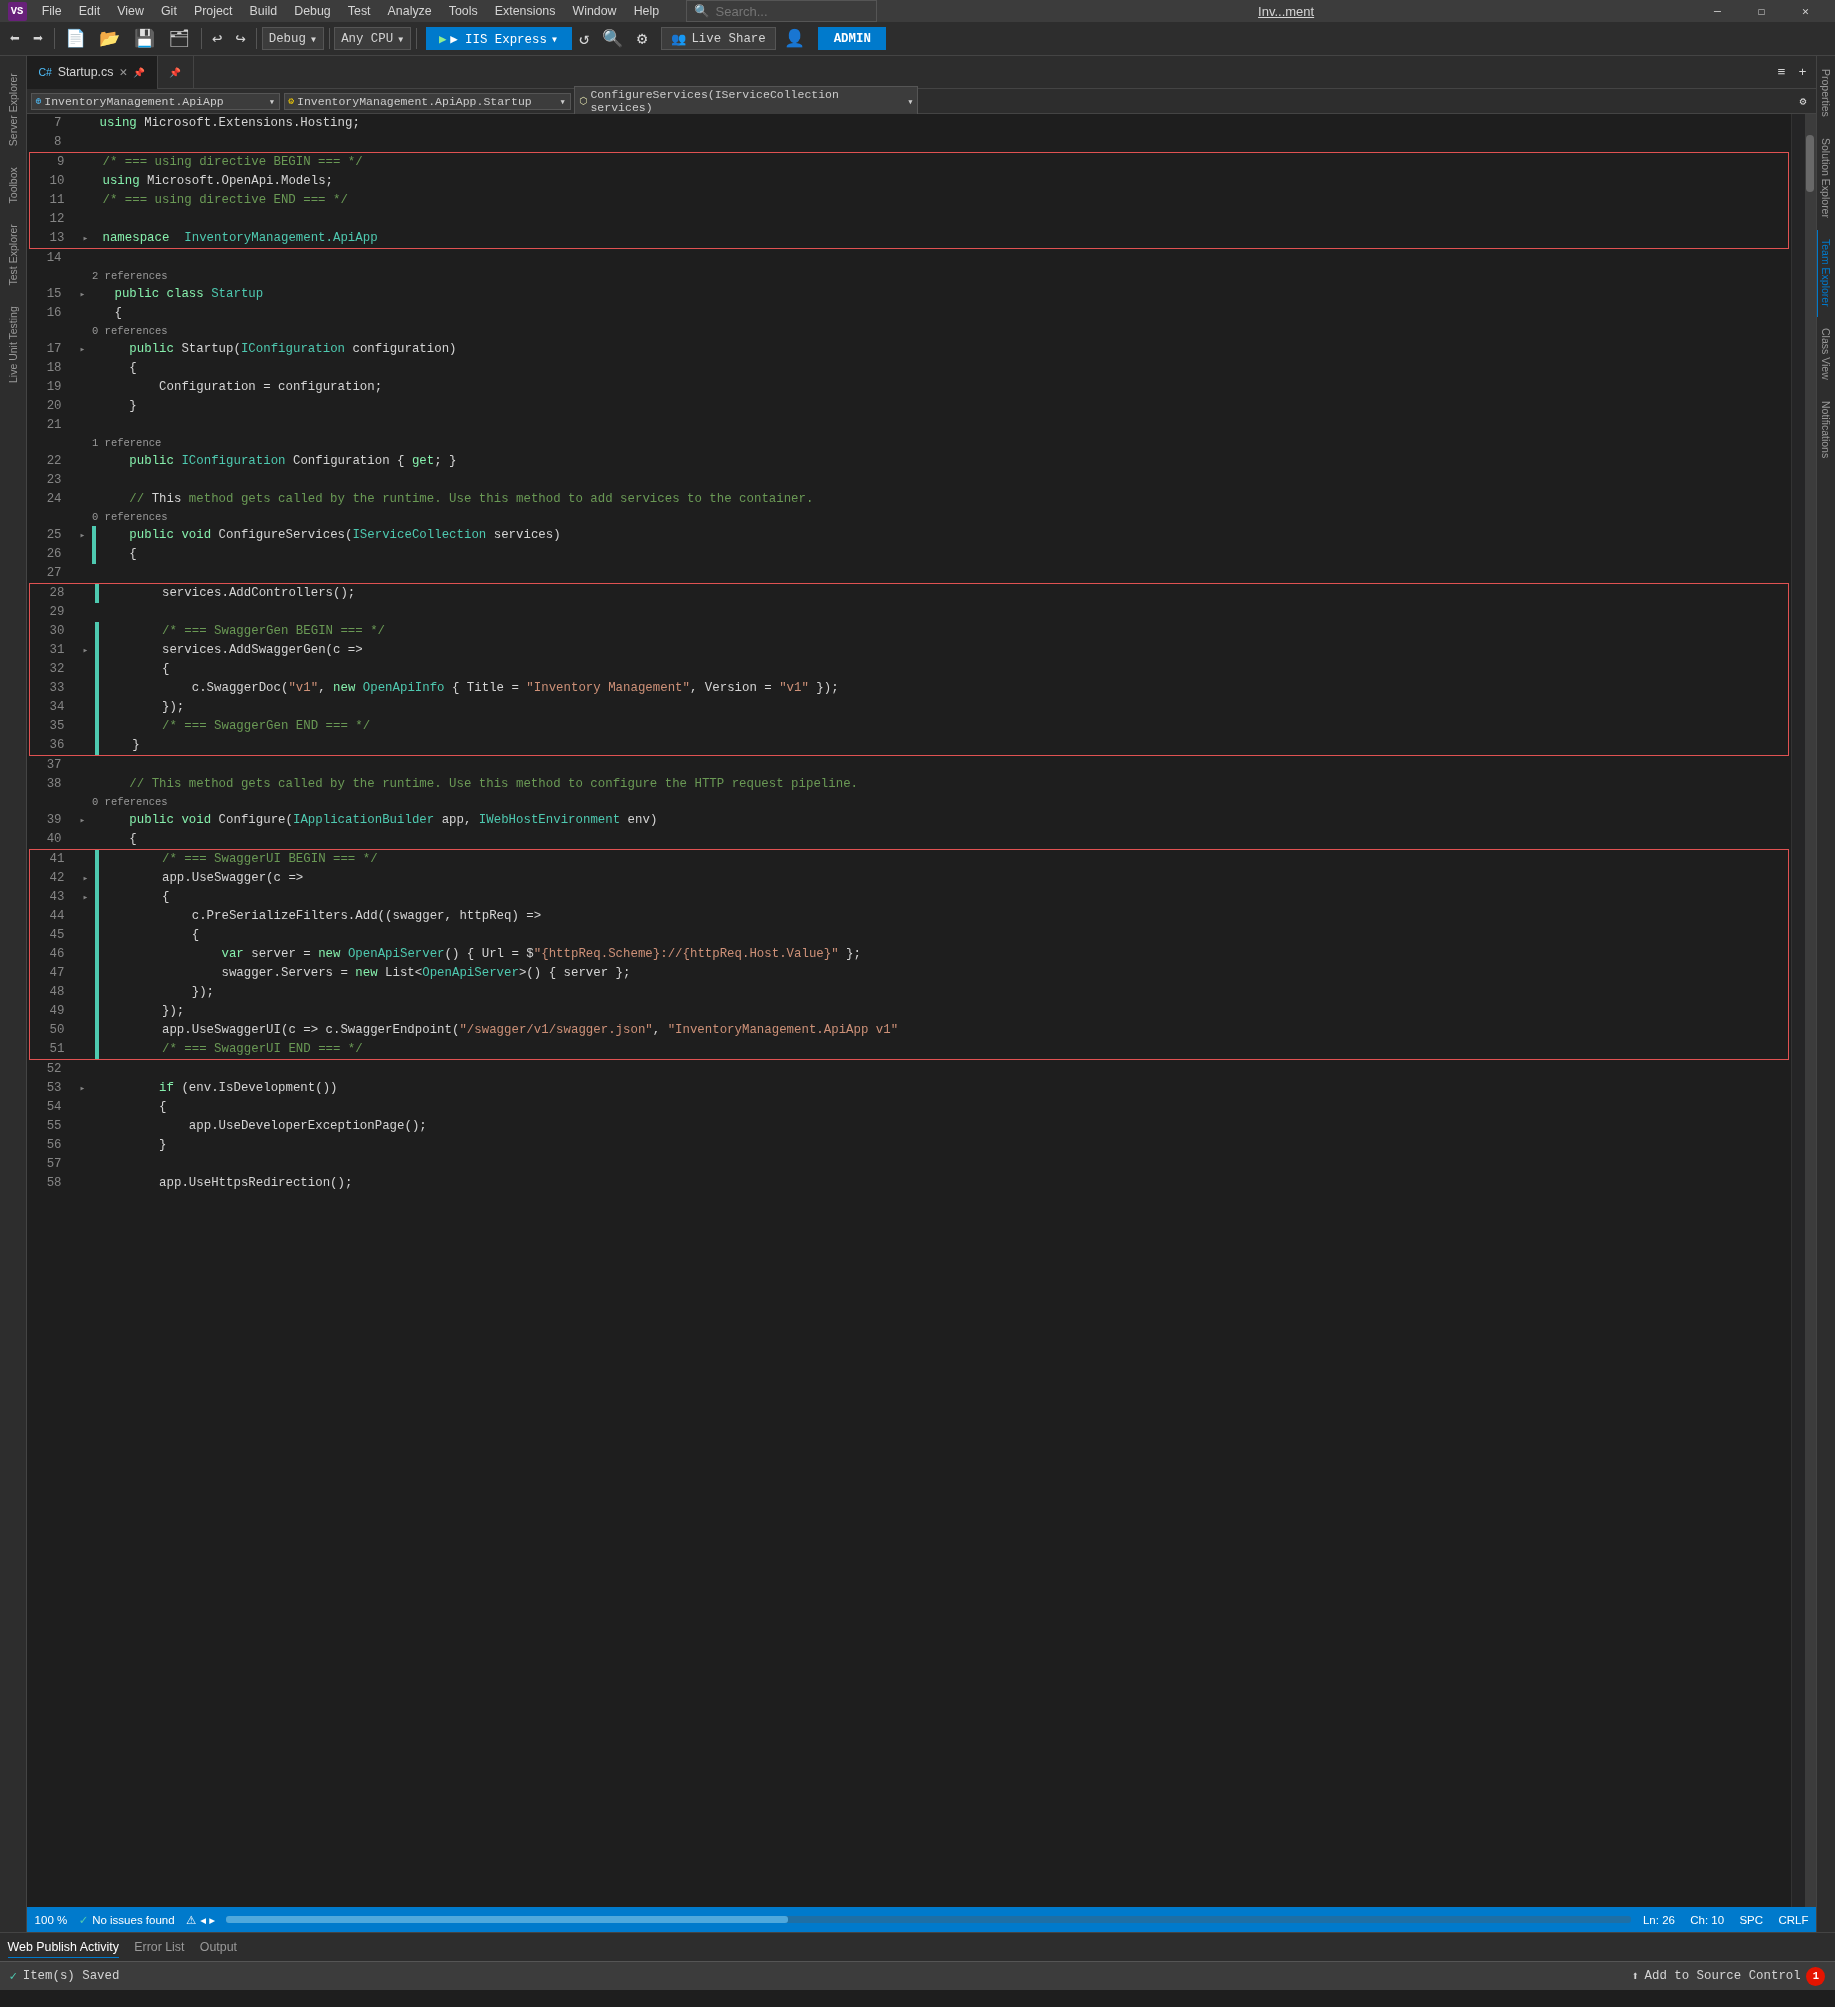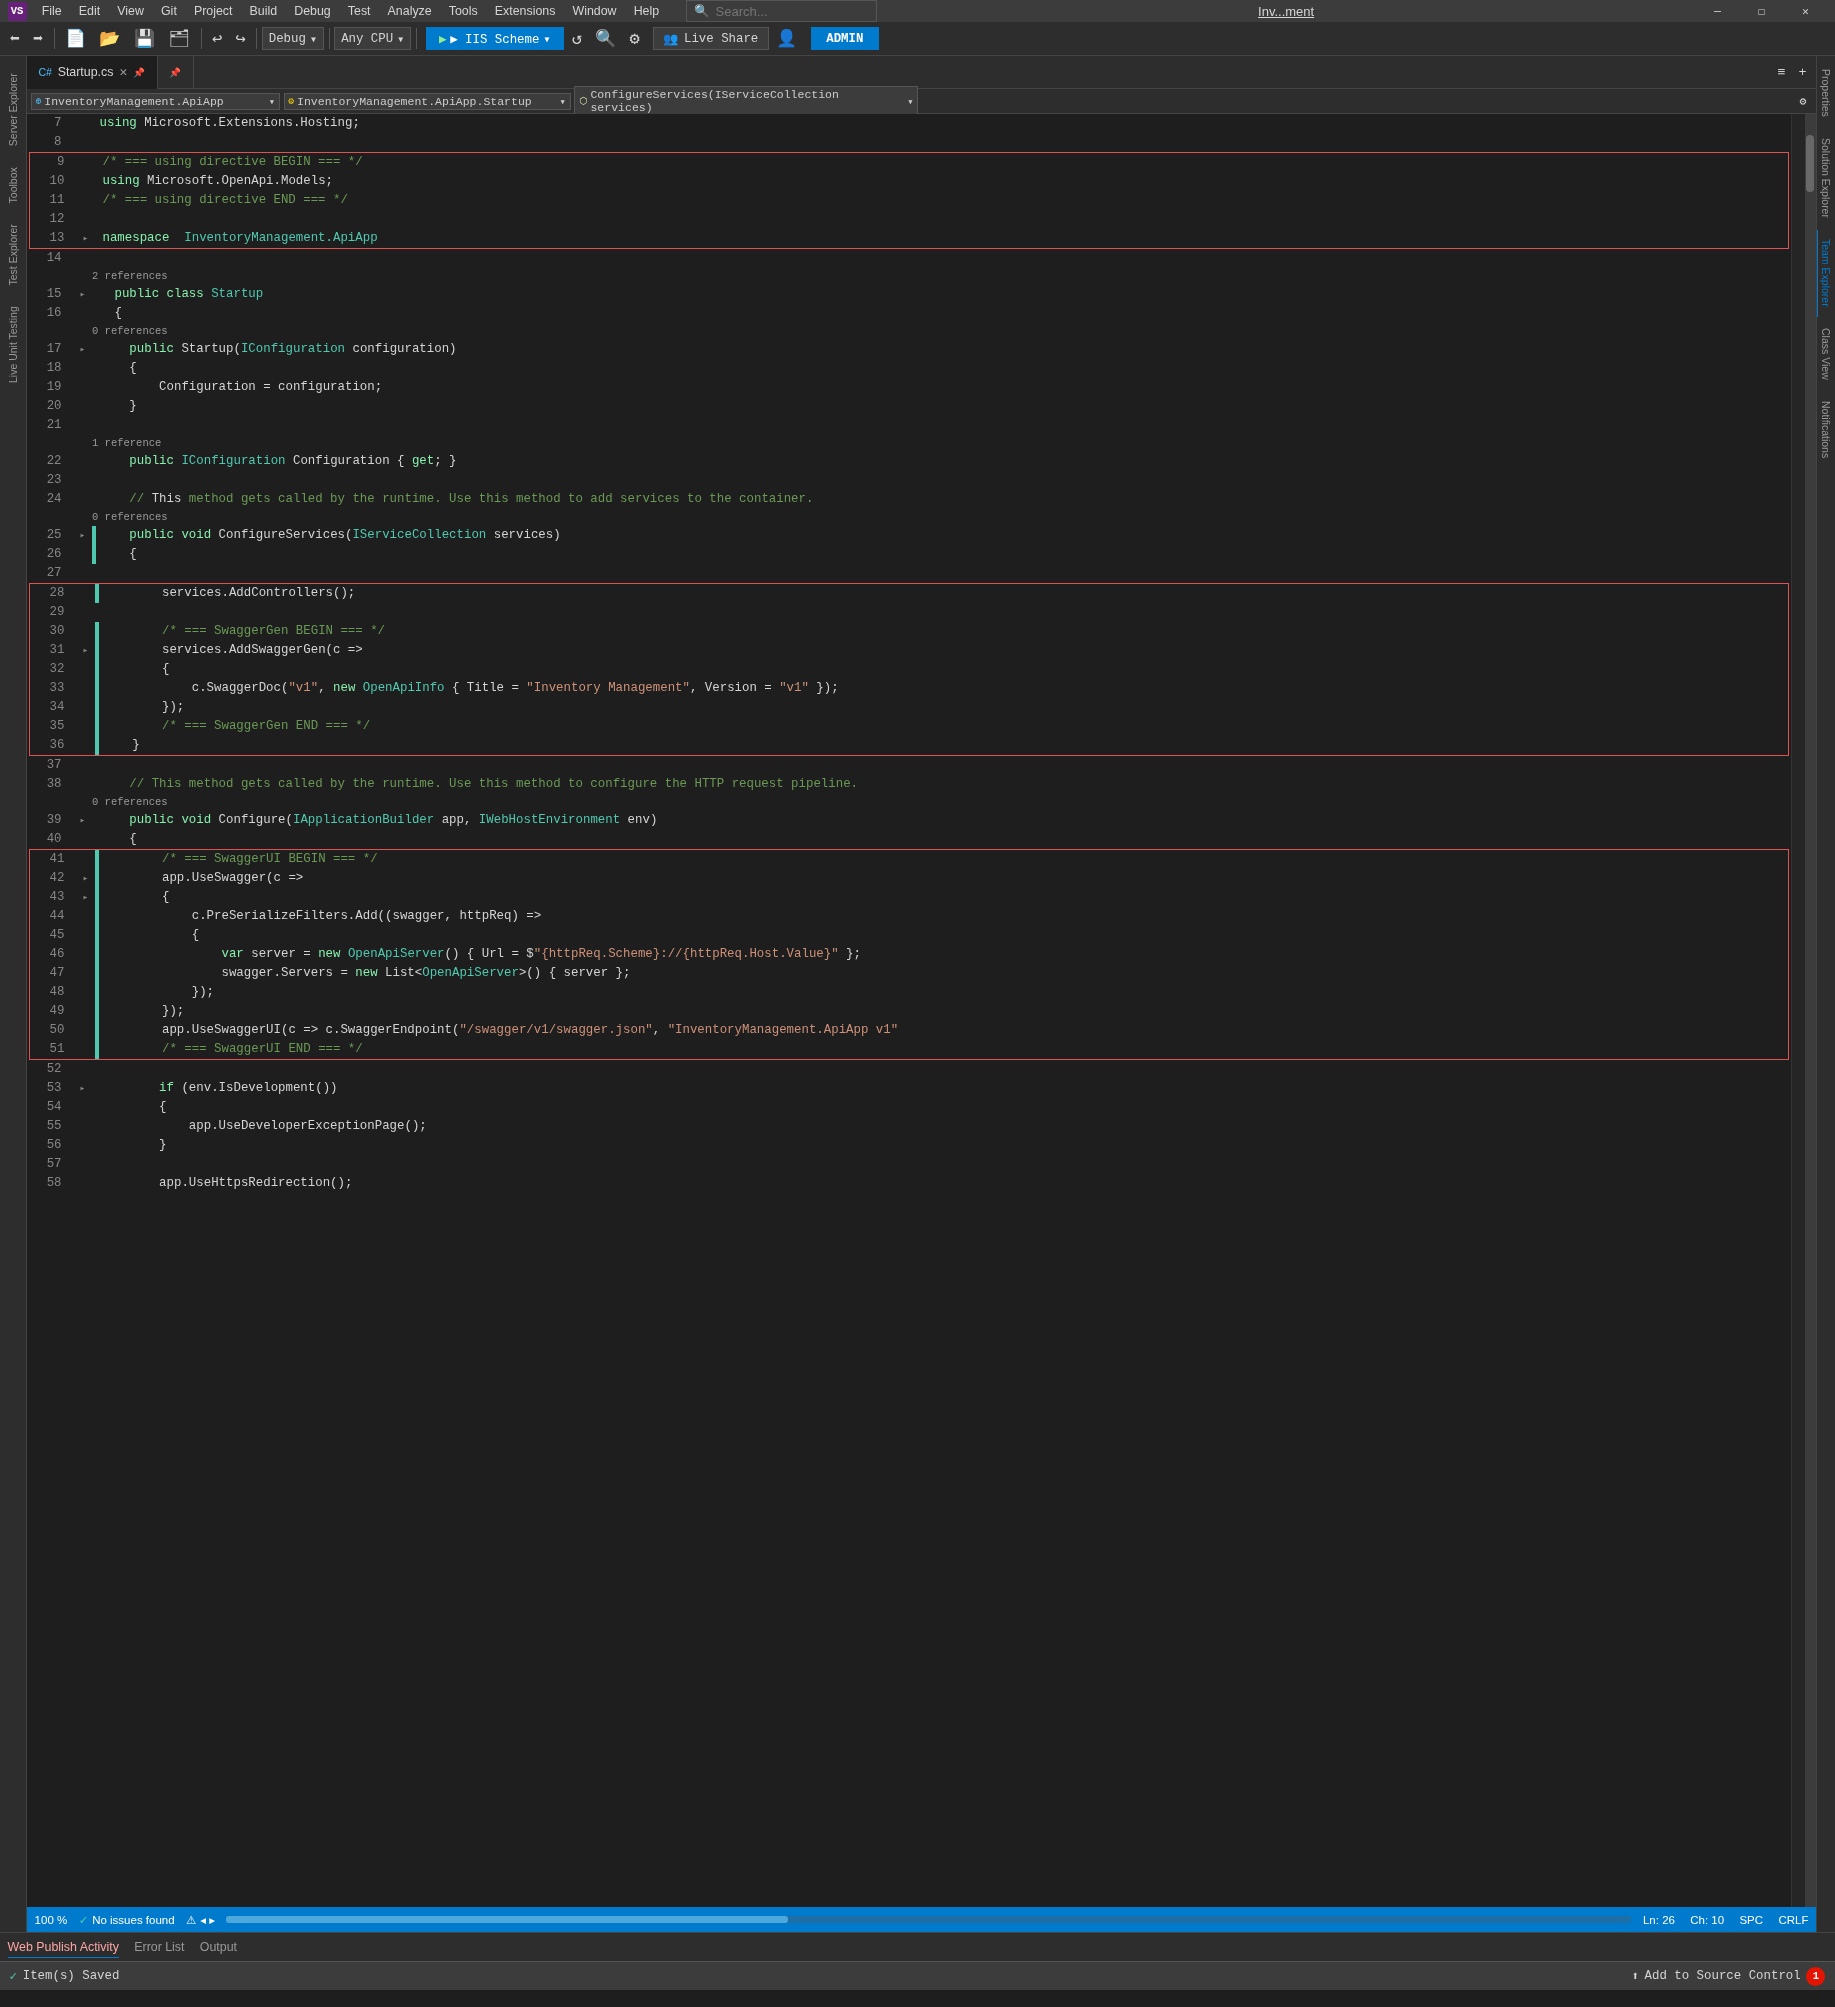--- a/index.html
+++ b/index.html
@@ -273,21 +273,21 @@
       gap: 15.3px;
     }
     .panel-tab {
       font-family: 'Segoe UI', sans-serif;
       font-size: 12.4px;
       color: #999;
       cursor: pointer;
       padding: 3.8px 0;
     }
     .panel-tab.active {
-      color: #fca5a5;
+      color: #ffffff;
       border-bottom: 1.9px solid #007acc;
     }
 
     
     .bottom-status {
       height: 29px;
       background: #3c3c3c;
       display: flex;
       align-items: center;
       padding: 0 9.6px;
@@ -346,21 +346,21 @@
     <span>▾</span>
   </div>
   <div class="toolbar-sep"></div>
   <div class="toolbar-dropdown">
     <span>Any CPU</span>
     <span>▾</span>
   </div>
   <div class="toolbar-sep"></div>
   <div class="run-btn">
     <span style="color:#90ee90;">▶</span>
-    <span>▶ IIS Scheme</span>
+    <span>▶ IIS Express</span>
     <span>▾</span>
   </div>
   <div class="toolbar-btn">↺</div>
   <div class="toolbar-btn">🔍</div>
   <div class="toolbar-btn">⚙</div>
   <div class="live-share-btn">
     <span>👥</span>
     <span>Live Share</span>
   </div>
   <div class="toolbar-btn">👤</div>

